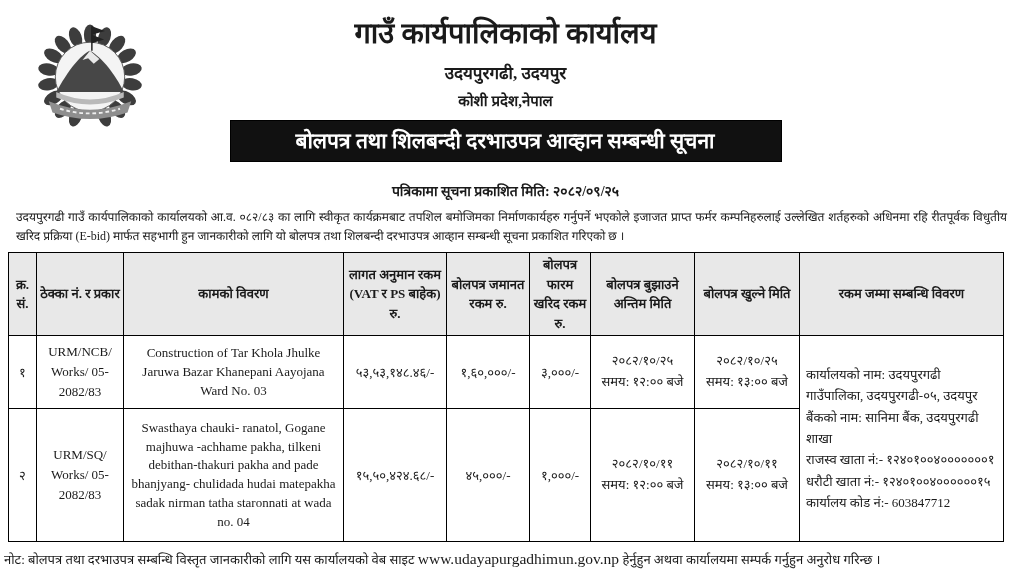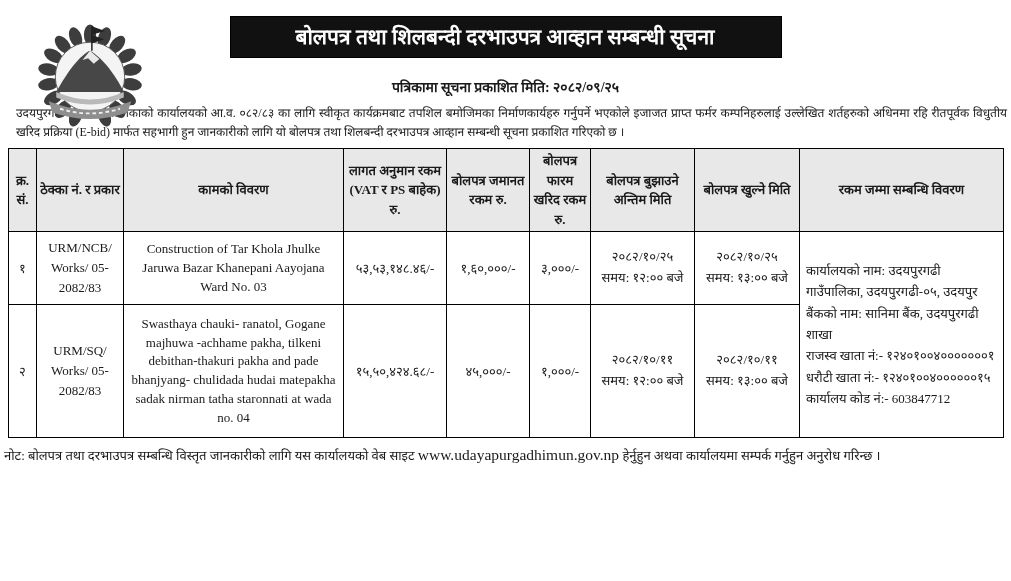--- a/index.html
+++ b/index.html
@@ -77,20 +77,23 @@
     <path d="M56,40 L64,30 L74,39 L68,44 L62,38 Z" fill="#e9e9e9"></path>
     <path d="M28,74 Q64,90 100,74 L100,80 Q64,95 28,80 Z" fill="#b9b9b9"></path>
     <line x1="66" y1="30" x2="66" y2="4" stroke="#222" stroke-width="1.6"></line>
     <path d="M66,4 L80,9 L66,13 Z M66,13 L79,18 L66,22 Z" fill="#222"></path>
     <path d="M20,84 Q64,102 108,84 L104,96 Q64,110 24,96 Z" fill="#8e8e8e"></path>
     <path d="M32,92 Q64,102 96,92" stroke="#efefef" stroke-width="2" fill="none" stroke-dasharray="4 3"></path>
   </svg>
 </div>
 
 <div class="masthead">
+  <div class="office">गाउँ कार्यपालिकाको कार्यालय</div>
+  <div class="loc">उदयपुरगढी, उदयपुर</div>
+  <div class="prov">कोशी प्रदेश,नेपाल</div>
 </div>
 
 <div class="banner">बोलपत्र तथा शिलबन्दी दरभाउपत्र आव्हान सम्बन्धी सूचना</div>
 
 <div class="pubdate">पत्रिकामा सूचना प्रकाशित मिति: २०८२/०९/२५</div>
 
 <p class="intro">उदयपुरगढी गाउँ कार्यपालिकाको कार्यालयको आ.व. ०८२/८३ का लागि स्वीकृत कार्यक्रमबाट तपशिल बमोजिमका निर्माणकार्यहरु गर्नुपर्ने भएकोले इजाजत प्राप्त फर्मर कम्पनिहरुलाई उल्लेखित शर्तहरुको अधिनमा रहि रीतपूर्वक विधुतीय खरिद प्रक्रिया (E-bid) मार्फत सहभागी हुन जानकारीको लागि यो बोलपत्र तथा शिलबन्दी दरभाउपत्र आव्हान सम्बन्धी सूचना प्रकाशित गरिएको छ ।</p>
 
 <table class="tender">
   <colgroup>

